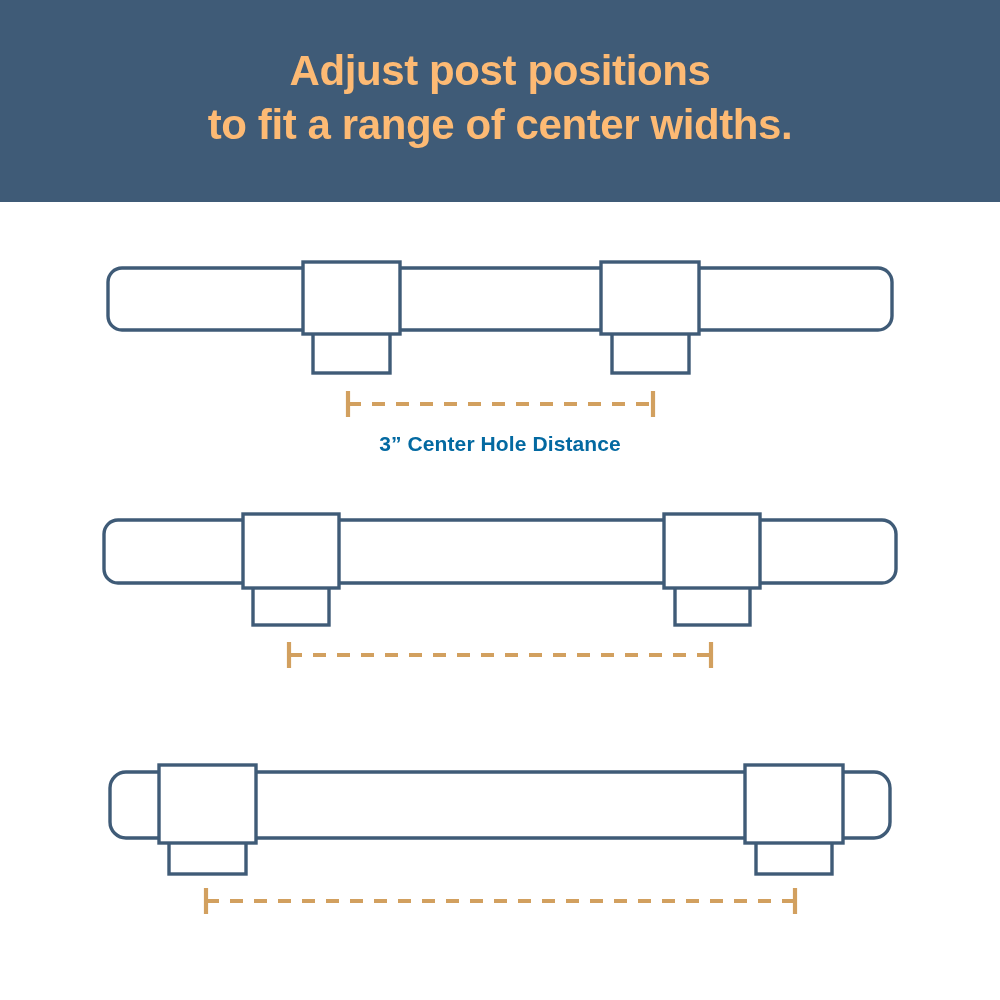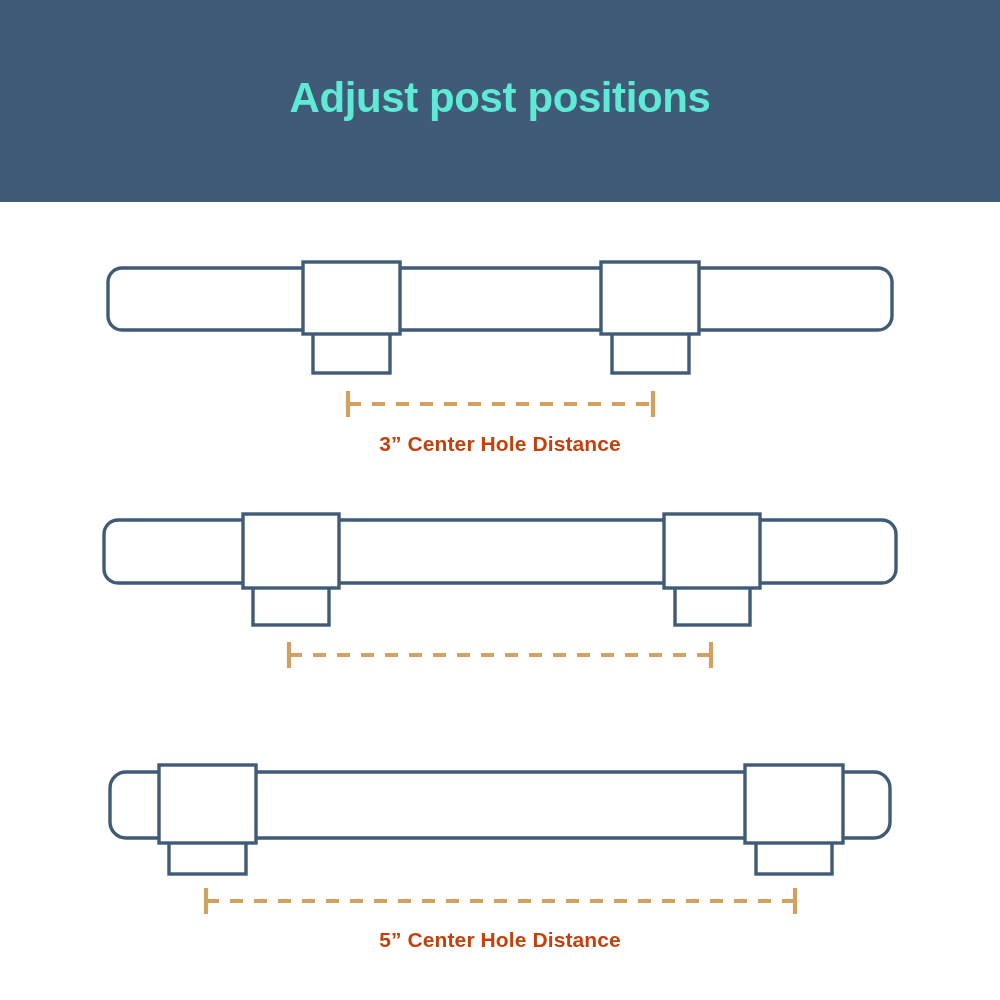--- a/index.html
+++ b/index.html
@@ -30,21 +30,21 @@
     height: 202px;
     background: #3F5B77;
     display: flex;
     flex-direction: column;
     align-items: center;
     justify-content: center;
     box-sizing: border-box;
     padding-bottom: 6px;
   }
   .banner-line {
-    color: #5eead4;
+    color: #fdba74;
     font-family: "Liberation Sans", sans-serif;
     font-weight: bold;
     font-size: 42px;
     line-height: 54px;
     letter-spacing: -0.4px;
     text-align: center;
     white-space: nowrap;
   }
 
   
@@ -65,35 +65,36 @@
     display: block;
     width: 1000px;
     overflow: visible;
   }
 
   .dim-label {
     position: absolute;
     left: 0;
     width: 1000px;
     text-align: center;
-    color: #c2410c;
+    color: #0369a1;
     font-family: "Liberation Sans", sans-serif;
     font-weight: bold;
     font-size: 21px;
     letter-spacing: 0.1px;
     white-space: nowrap;
   }
 </style>
 </head>
 <body>
 
 <div id="page">
 
   <div id="banner">
     <div class="banner-line">Adjust post positions</div>
+    <div class="banner-line">to fit a range of center widths.</div>
   </div>
 
   <div id="diagrams">
       <div class="diagram" style="top: 46px;">
         <svg class="handle-svg" width="1000" height="179" viewBox="0 248 1000 179">
           <rect x="108" y="268" width="784" height="62" rx="14" ry="14" fill="#ffffff" stroke="#3F5B77" stroke-width="3.4"></rect>
           <g>
             <rect x="313" y="328" width="77" height="45" fill="#ffffff" stroke="#3F5B77" stroke-width="3.4"></rect>
             <rect x="303" y="262" width="97" height="72" fill="#ffffff" stroke="#3F5B77" stroke-width="3.4"></rect>
           </g>
@@ -138,16 +139,15 @@
             <rect x="756" y="836" width="76" height="38" fill="#ffffff" stroke="#3F5B77" stroke-width="3.4"></rect>
             <rect x="745" y="765" width="98" height="78" fill="#ffffff" stroke="#3F5B77" stroke-width="3.4"></rect>
           </g>
           <g>
             <line x1="206" y1="901" x2="795" y2="901" stroke="#D2A05F" stroke-width="4.2" stroke-dasharray="13 11" stroke-linecap="butt"></line>
             <line x1="206" y1="888" x2="206" y2="914" stroke="#D2A05F" stroke-width="4.2"></line>
             <line x1="795" y1="888" x2="795" y2="914" stroke="#D2A05F" stroke-width="4.2"></line>
           </g>
         </svg>
       </div>
-      <div class="dim-label" style="top: 726px;">5” Center Hole Distance</div>
     </div>
 
 </div>
 
 </body></html>

